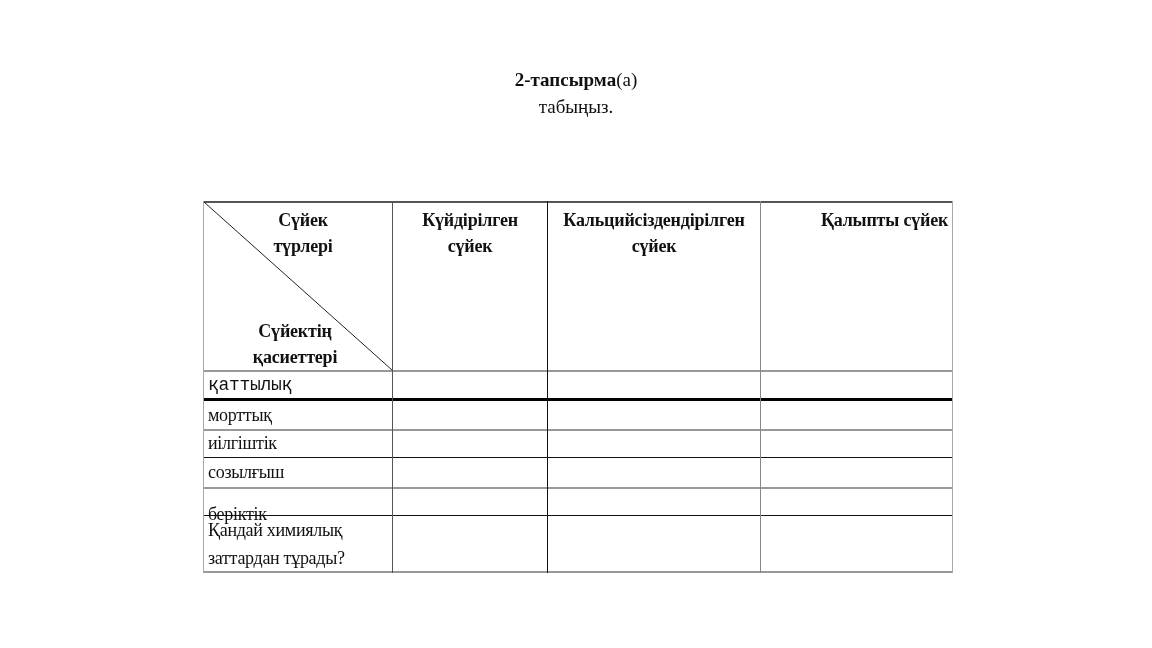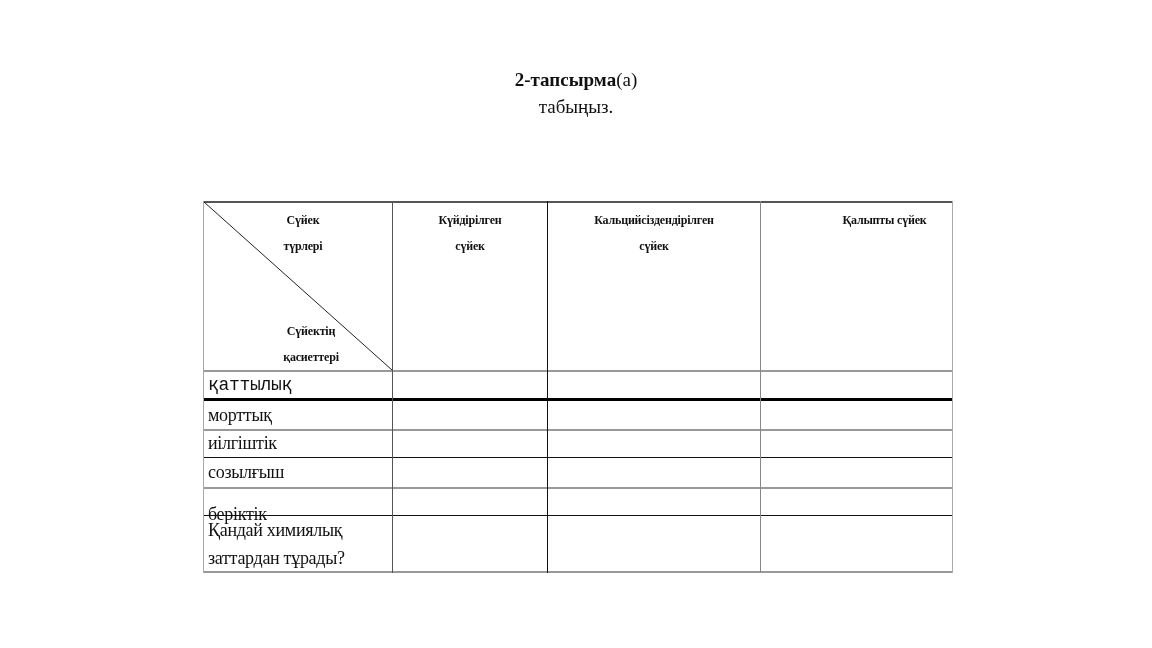--- a/index.html
+++ b/index.html
@@ -16,21 +16,21 @@
     position: absolute; left: 203px; top: 201px; width: 750px; height: 372px;
   }
   .tbl { position: absolute; inset: 0; }
   .hline { position: absolute; left: 0; width: 750px; height: 1px; background: #555; }
   .hline.thick { height: 3px; background: #000; }
   .hline.light { background: #999; height: 2px; }
   .vline { position: absolute; top: 0; height: 372px; width: 1px; background: #666; }
   .vline.dark { background: #111; }
   .vline.light { background: #aaa; }
   .hdr-text {
-    position: absolute; font-weight: bold; font-size: 12px; line-height: 22px; text-align: center;
+    position: absolute; font-weight: bold; font-size: 18px; line-height: 22px; text-align: center;
     font-family: "Liberation Serif", serif; letter-spacing: -0.2px;
   }
   .row-label {
     position: absolute; left: 5px; font-size: 18px; line-height: 26px; font-family: "Liberation Serif", serif;
     letter-spacing: -0.3px;
   }
   .cell { position: absolute; }
   svg.diag { position: absolute; left: 0; top: 0; }
 </style>
 </head>
@@ -62,21 +62,21 @@
 
   <svg class="diag" width="190" height="170">
     <line x1="1" y1="1" x2="189" y2="169" stroke="#222" stroke-width="1"></line>
   </svg>
 
   <div class="cell" style="left:0; top:0; width:189px; height:169px;">
     <div class="hdr-text" style="left:55px; top:6px; width:90px; line-height:26px;">
       <div>Сүйек</div>
       <div>түрлері</div>
     </div>
-    <div class="hdr-text" style="left:42px; top:117px; width:100px; line-height:26px;margin-left:16px;">
+    <div class="hdr-text" style="left:42px; top:117px; width:100px; line-height:26px;">
       <div>Сүйектің</div>
       <div>қасиеттері</div>
     </div>
   </div>
 
   <div class="hdr-text" style="left:190px; top:6px; width:154px; line-height:26px;">
     <div>Күйдірілген</div>
     <div>сүйек</div>
   </div>
   <div class="hdr-text" style="left:345px; top:6px; width:212px; line-height:26px;">

